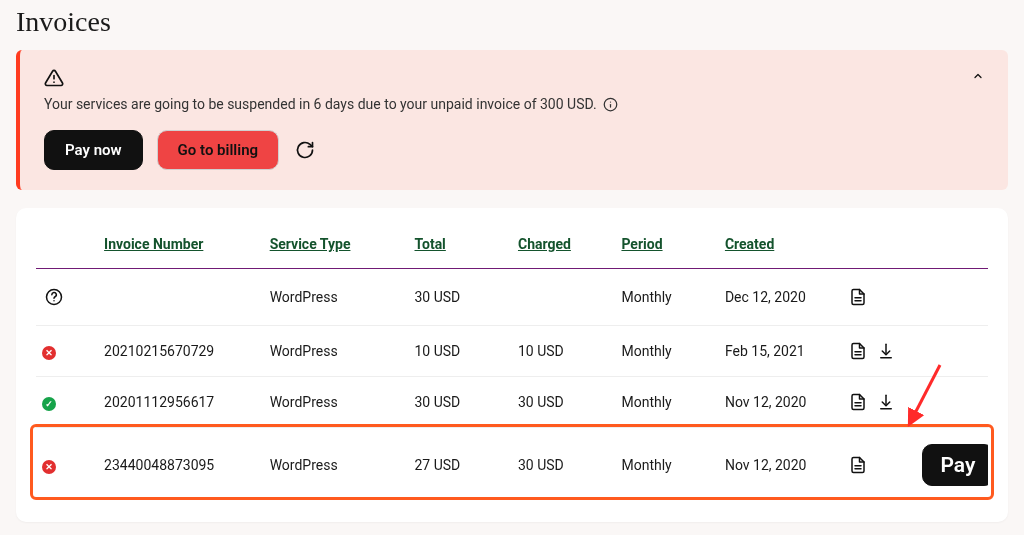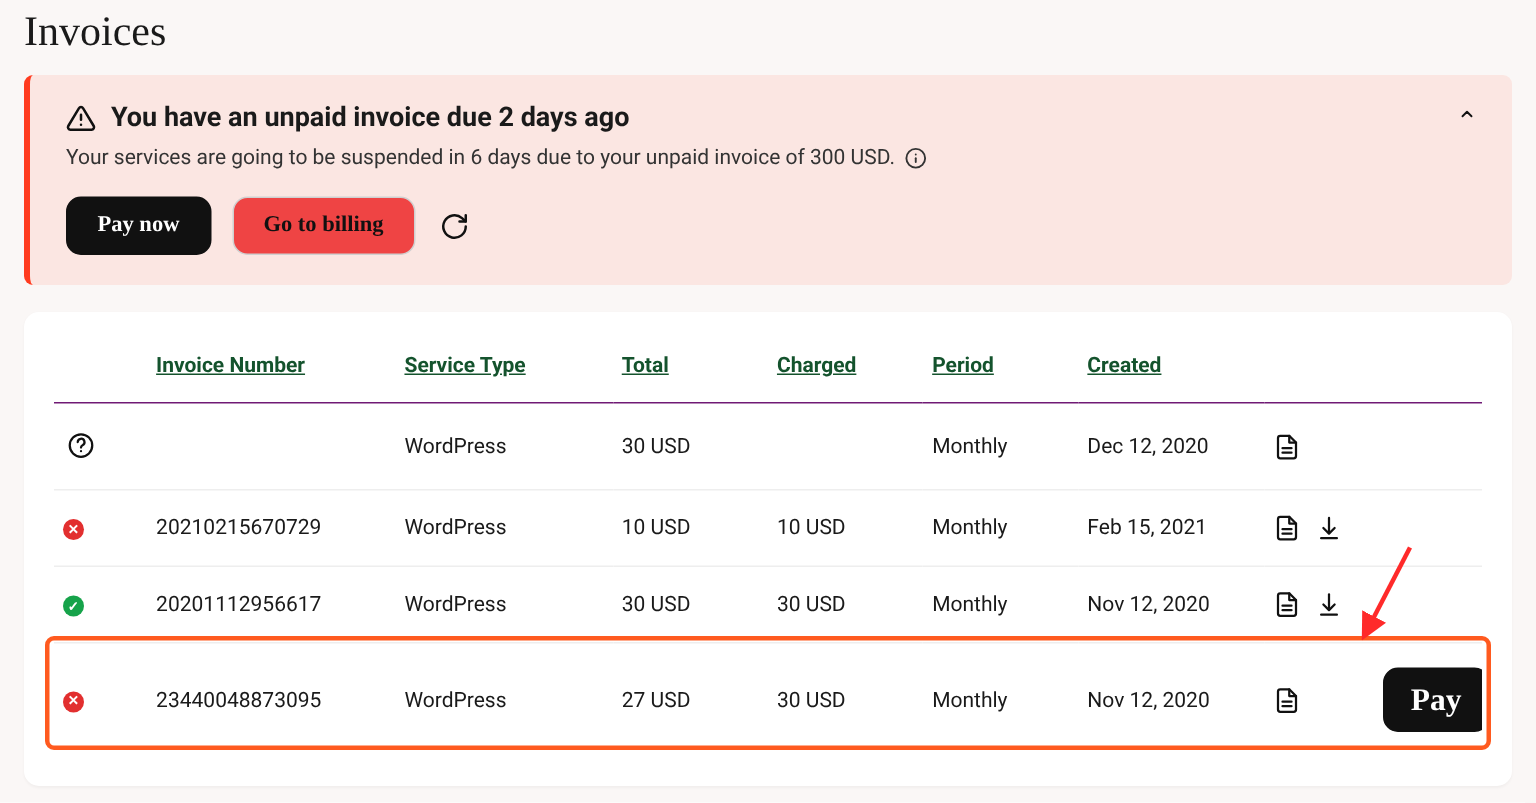--- a/index.html
+++ b/index.html
@@ -57,21 +57,20 @@
     display: inline-flex;
     align-items: center;
     justify-content: center;
     padding: 10px 20px;
     border-radius: 10px;
     font-size: 15px;
     font-weight: 600;
     border: 1px solid transparent;
     cursor: pointer;
     user-select: none;
-    font-family: Liberation Serif, serif;
   }
   .btn-primary {
     background: #111;
     color: #fff;
     border-color: #111;
   }
   .btn-secondary {
     background: #ef4444;
     color: #111;
     border-color: #d0d0d0;
@@ -179,21 +178,20 @@
       </span>
     </div>
     <div class="banner-head">
       <span>
         <svg width="20" height="20" viewBox="0 0 24 24" fill="none" stroke="#111" stroke-width="2" stroke-linecap="round" stroke-linejoin="round">
           <path d="M10.29 3.86 1.82 18a2 2 0 0 0 1.71 3h16.94a2 2 0 0 0 1.71-3L13.71 3.86a2 2 0 0 0-3.42 0z"></path>
           <line x1="12" y1="9" x2="12" y2="13"></line>
             <line x1="12" y1="17" x2="12.01" y2="17"></line>
         </svg>
       </span>
-      <span>You have an unpaid invoice due 2 days ago</span>
     </div>
     <div class="banner-sub">
       <span>Your services are going to be suspended in 6 days due to your unpaid invoice of 300 USD.</span>
       <span class="icon-btn" style="width:16px;height:16px">
         <span>
           <svg width="15" height="15" viewBox="0 0 24 24" fill="none" stroke="#333" stroke-width="2" stroke-linecap="round" stroke-linejoin="round">
             <circle cx="12" cy="12" r="10"></circle>
               <line x1="12" y1="16" x2="12" y2="12"></line>
               <line x1="12" y1="8" x2="12.01" y2="8"></line>
           </svg>

